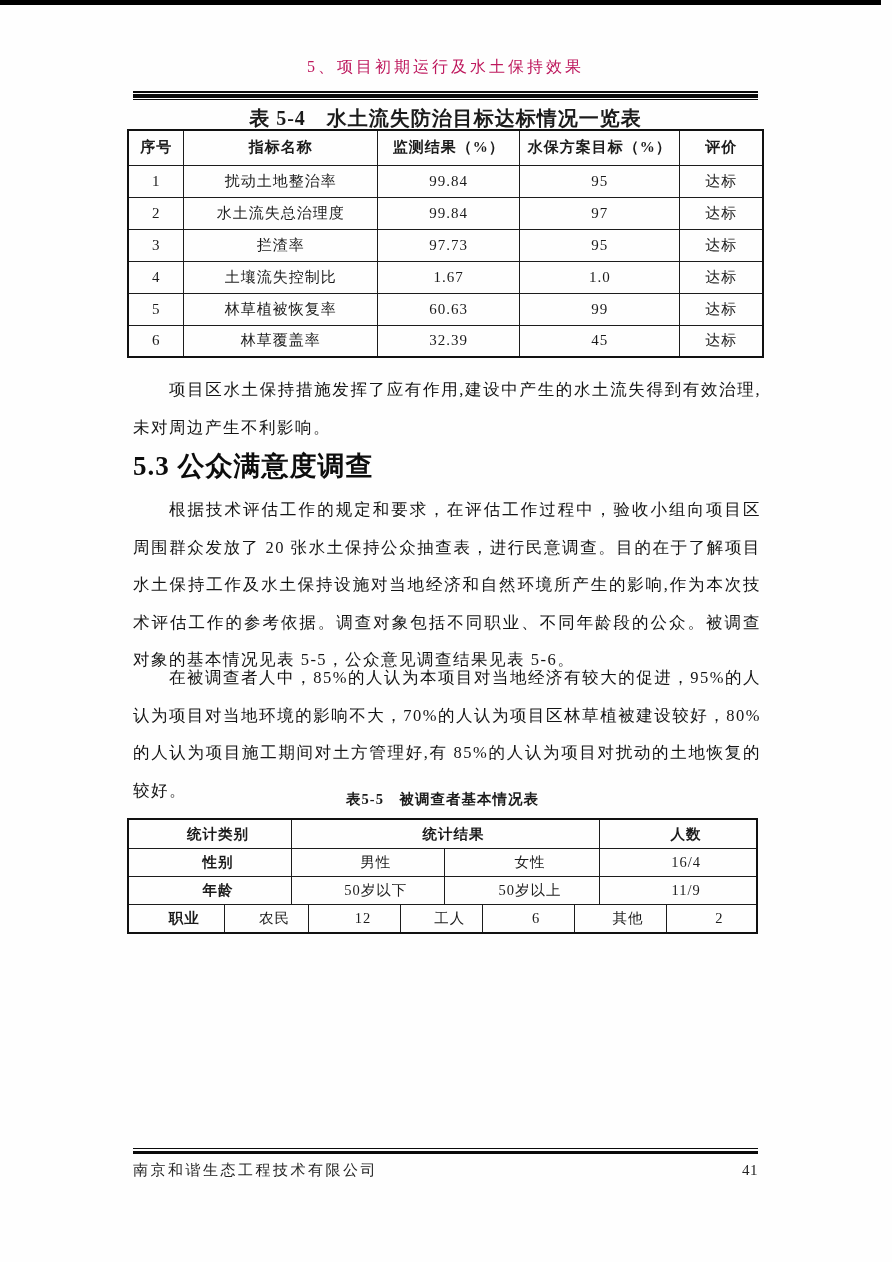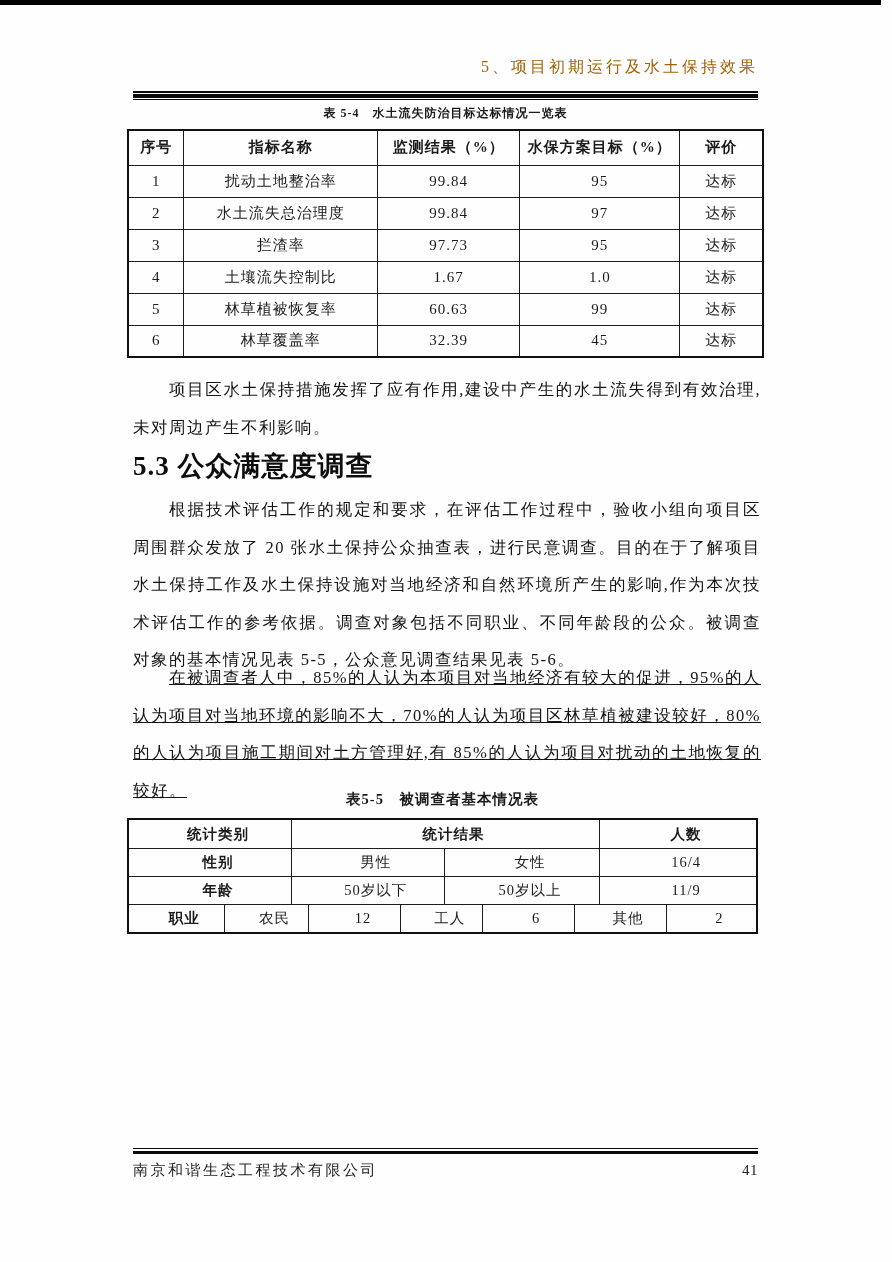--- a/index.html
+++ b/index.html
@@ -12,32 +12,32 @@
     overflow: hidden;
   }
   .abs { position: absolute; }
 
   
   .top-bar { left: 0; top: 0; width: 881px; height: 5px; background: #000; }
 
   
   .running-header {
     left: 133px; top: 57px; width: 625px;
-    text-align: right; font-size: 16px; letter-spacing: 3px;
-    color: #a16207;
+    text-align: center; font-size: 16px; letter-spacing: 3px;
+    color: #be185d;
   }
   .rule-double { left: 133px; top: 91px; width: 625px; }
   .rule-double .l1 { height: 2px; background: #0a0a0a; margin-bottom: 1px; }
   .rule-double .l2 { height: 4px; background: #0a0a0a; margin-bottom: 1px; }
   .rule-double .l3 { height: 1px; background: #0a0a0a; }
 
   
   .t54-caption {
     left: 127px; top: 105px; width: 637px;
-    text-align: center; font-weight: bold; font-size: 12px; letter-spacing: 1px;
+    text-align: center; font-weight: bold; font-size: 20px; letter-spacing: 1px;
   }
   table.t54 {
     left: 127px; top: 129px; width: 637px;
     border-collapse: collapse; table-layout: fixed;
     font-size: 15px;
   }
   table.t54 th, table.t54 td {
     border: 1px solid #1c1c1c;
     text-align: center; vertical-align: middle;
     letter-spacing: 1px;
@@ -52,21 +52,21 @@
     left: 133px; width: 628px;
     font-size: 16.5px; line-height: 37.5px; letter-spacing: 1.5px;
     text-align: justify; text-indent: 36px; color: #141414;
   }
   .p1 { top: 371px; }
   .h53 {
     left: 133px; top: 448px;
     font-size: 27px; font-weight: bold; letter-spacing: 1px; color: #0d0d0d;
   }
   .p2 { top: 491px; }
-  .p3 { top: 659px; text-decoration: underline; }
+  .p3 { top: 659px; }
 
   
   .t55-caption {
     left: 127px; top: 790px; width: 631px;
     text-align: center; font-weight: bold; font-size: 14.5px; letter-spacing: 1px;
   }
   .t55 {
     left: 127px; top: 818px; width: 631px;
     border: 2px solid #111; font-size: 14.5px;
   }

